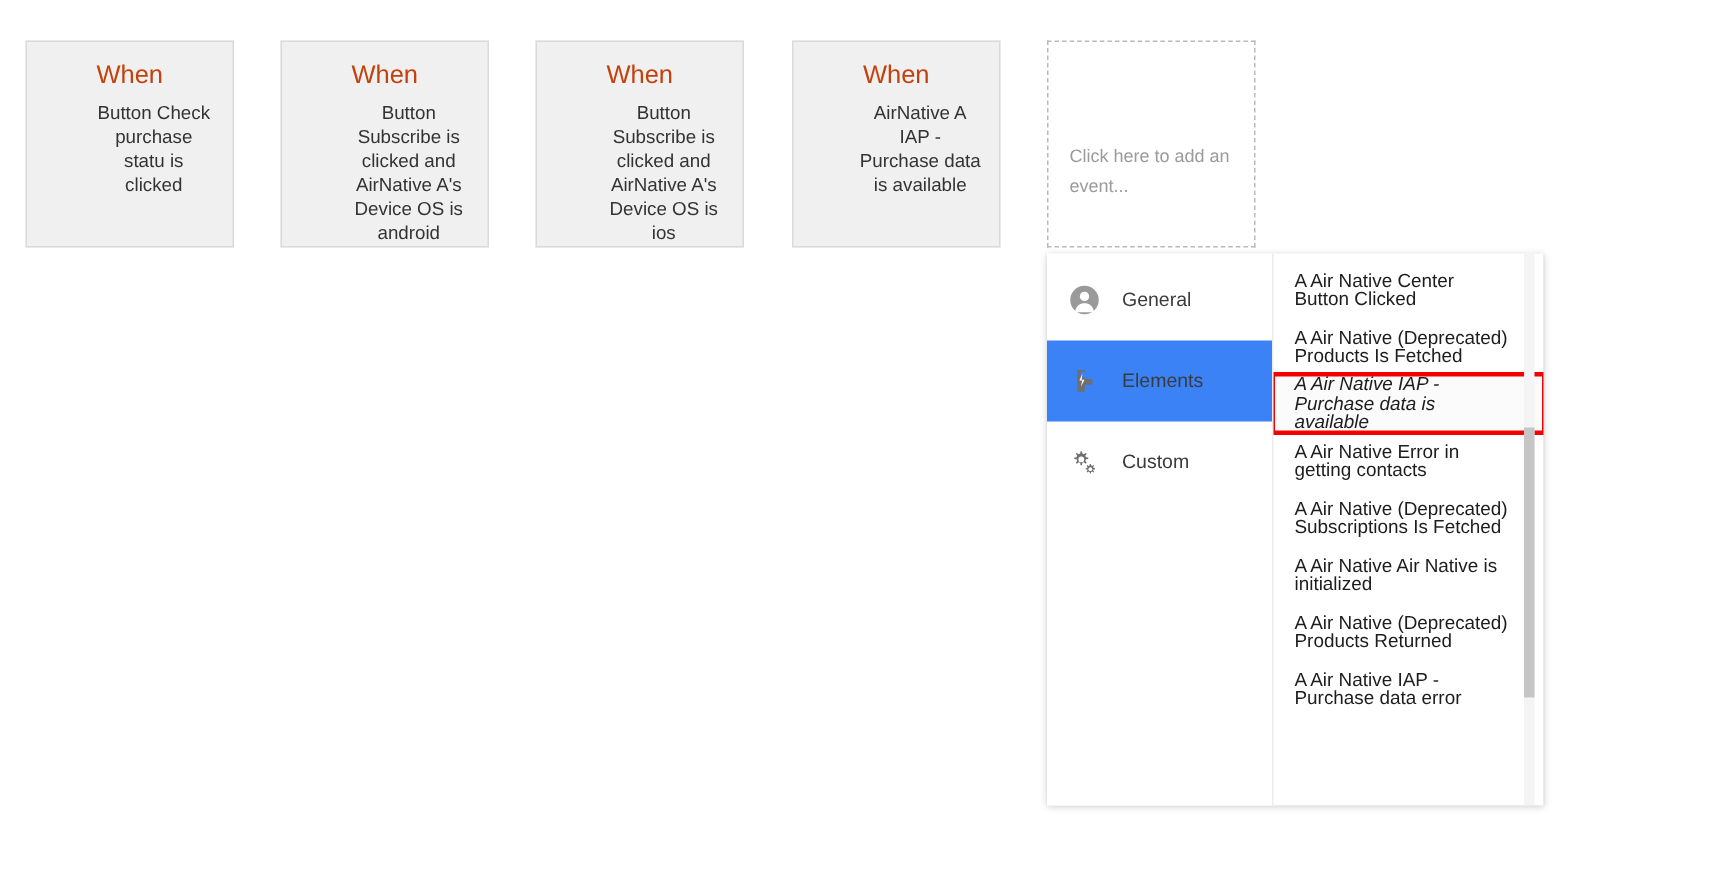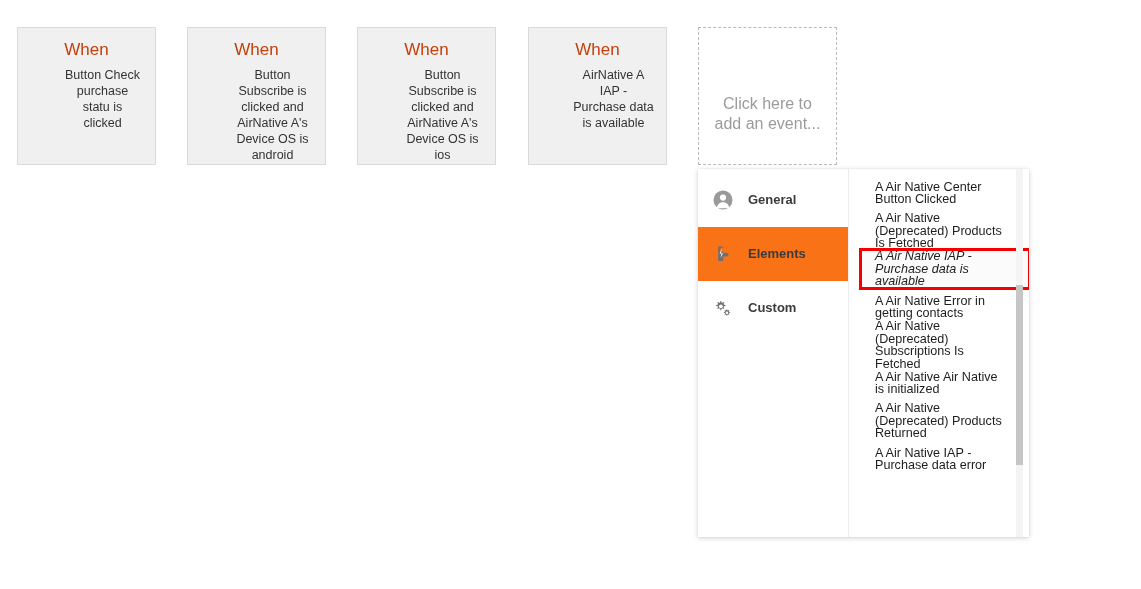--- a/index.html
+++ b/index.html
@@ -57,24 +57,24 @@
     width: 139px;
     height: 138px;
     background: #ffffff;
     border: 1px dashed #b9b9b9;
     box-sizing: border-box;
     display: flex;
     align-items: center;
     justify-content: center;
   }
   .add-event-card .add-label {
-    font-size: 16px;
+    font-size: 12px;
     color: #9b9b9b;
     line-height: 20px;
-    text-align: center;
+    text-align: left;
     padding: 0 14px;
     margin-top: 36px;
   }
 
   
   #event-picker-panel {
     position: absolute;
     left: 698px;
     top: 169px;
     width: 331px;
@@ -94,24 +94,23 @@
     padding-top: 4px;
     flex: 0 0 151px;
   }
   .category-item {
     height: 54px;
     display: flex;
     align-items: center;
     padding-left: 14px;
     box-sizing: border-box;
     cursor: pointer;
-    font-weight: bold;
   }
   .category-item.active {
-    background: #f97316;
+    background: #3b82f6;
   }
   .category-item .cat-icon {
     width: 22px;
     height: 22px;
     flex: 0 0 22px;
     display: flex;
     align-items: center;
     justify-content: center;
     margin-right: 14px;
   }
@@ -122,21 +121,21 @@
   }
 
   
   #event-list-wrap {
     flex: 1 1 auto;
     position: relative;
     overflow: hidden;
   }
   #event-list {
     position: absolute;
-    left: 12px;
+    left: 0;
     top: 0;
     right: 0;
     padding-top: 5px;
   }
   .event-option {
     padding: 4px 22px 4px 14px;
     font-size: 12.6px;
     line-height: 12.5px;
     color: #1d1d1d;
     cursor: pointer;

